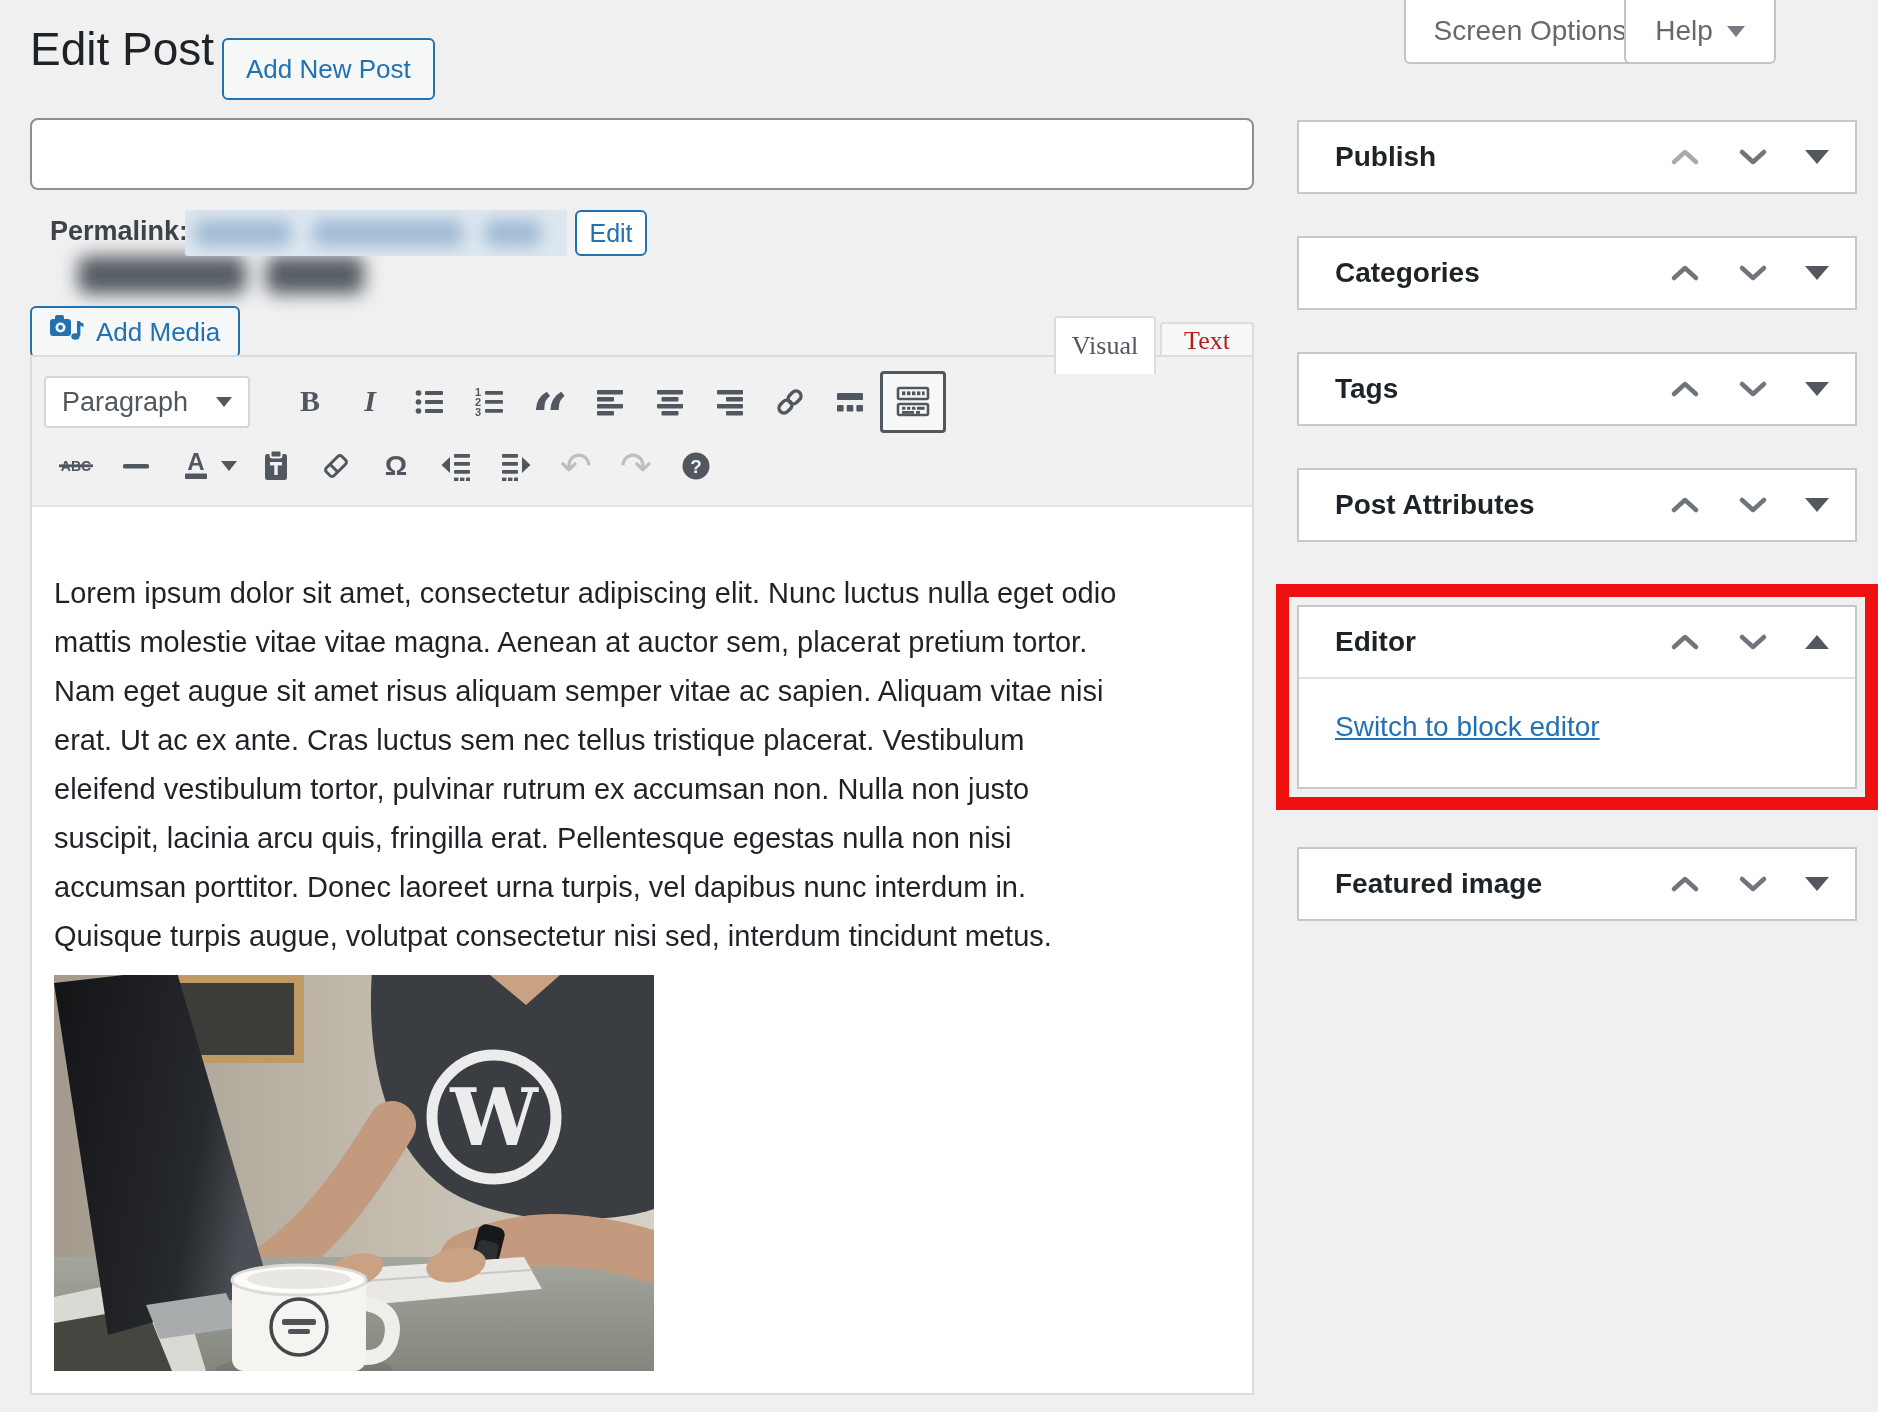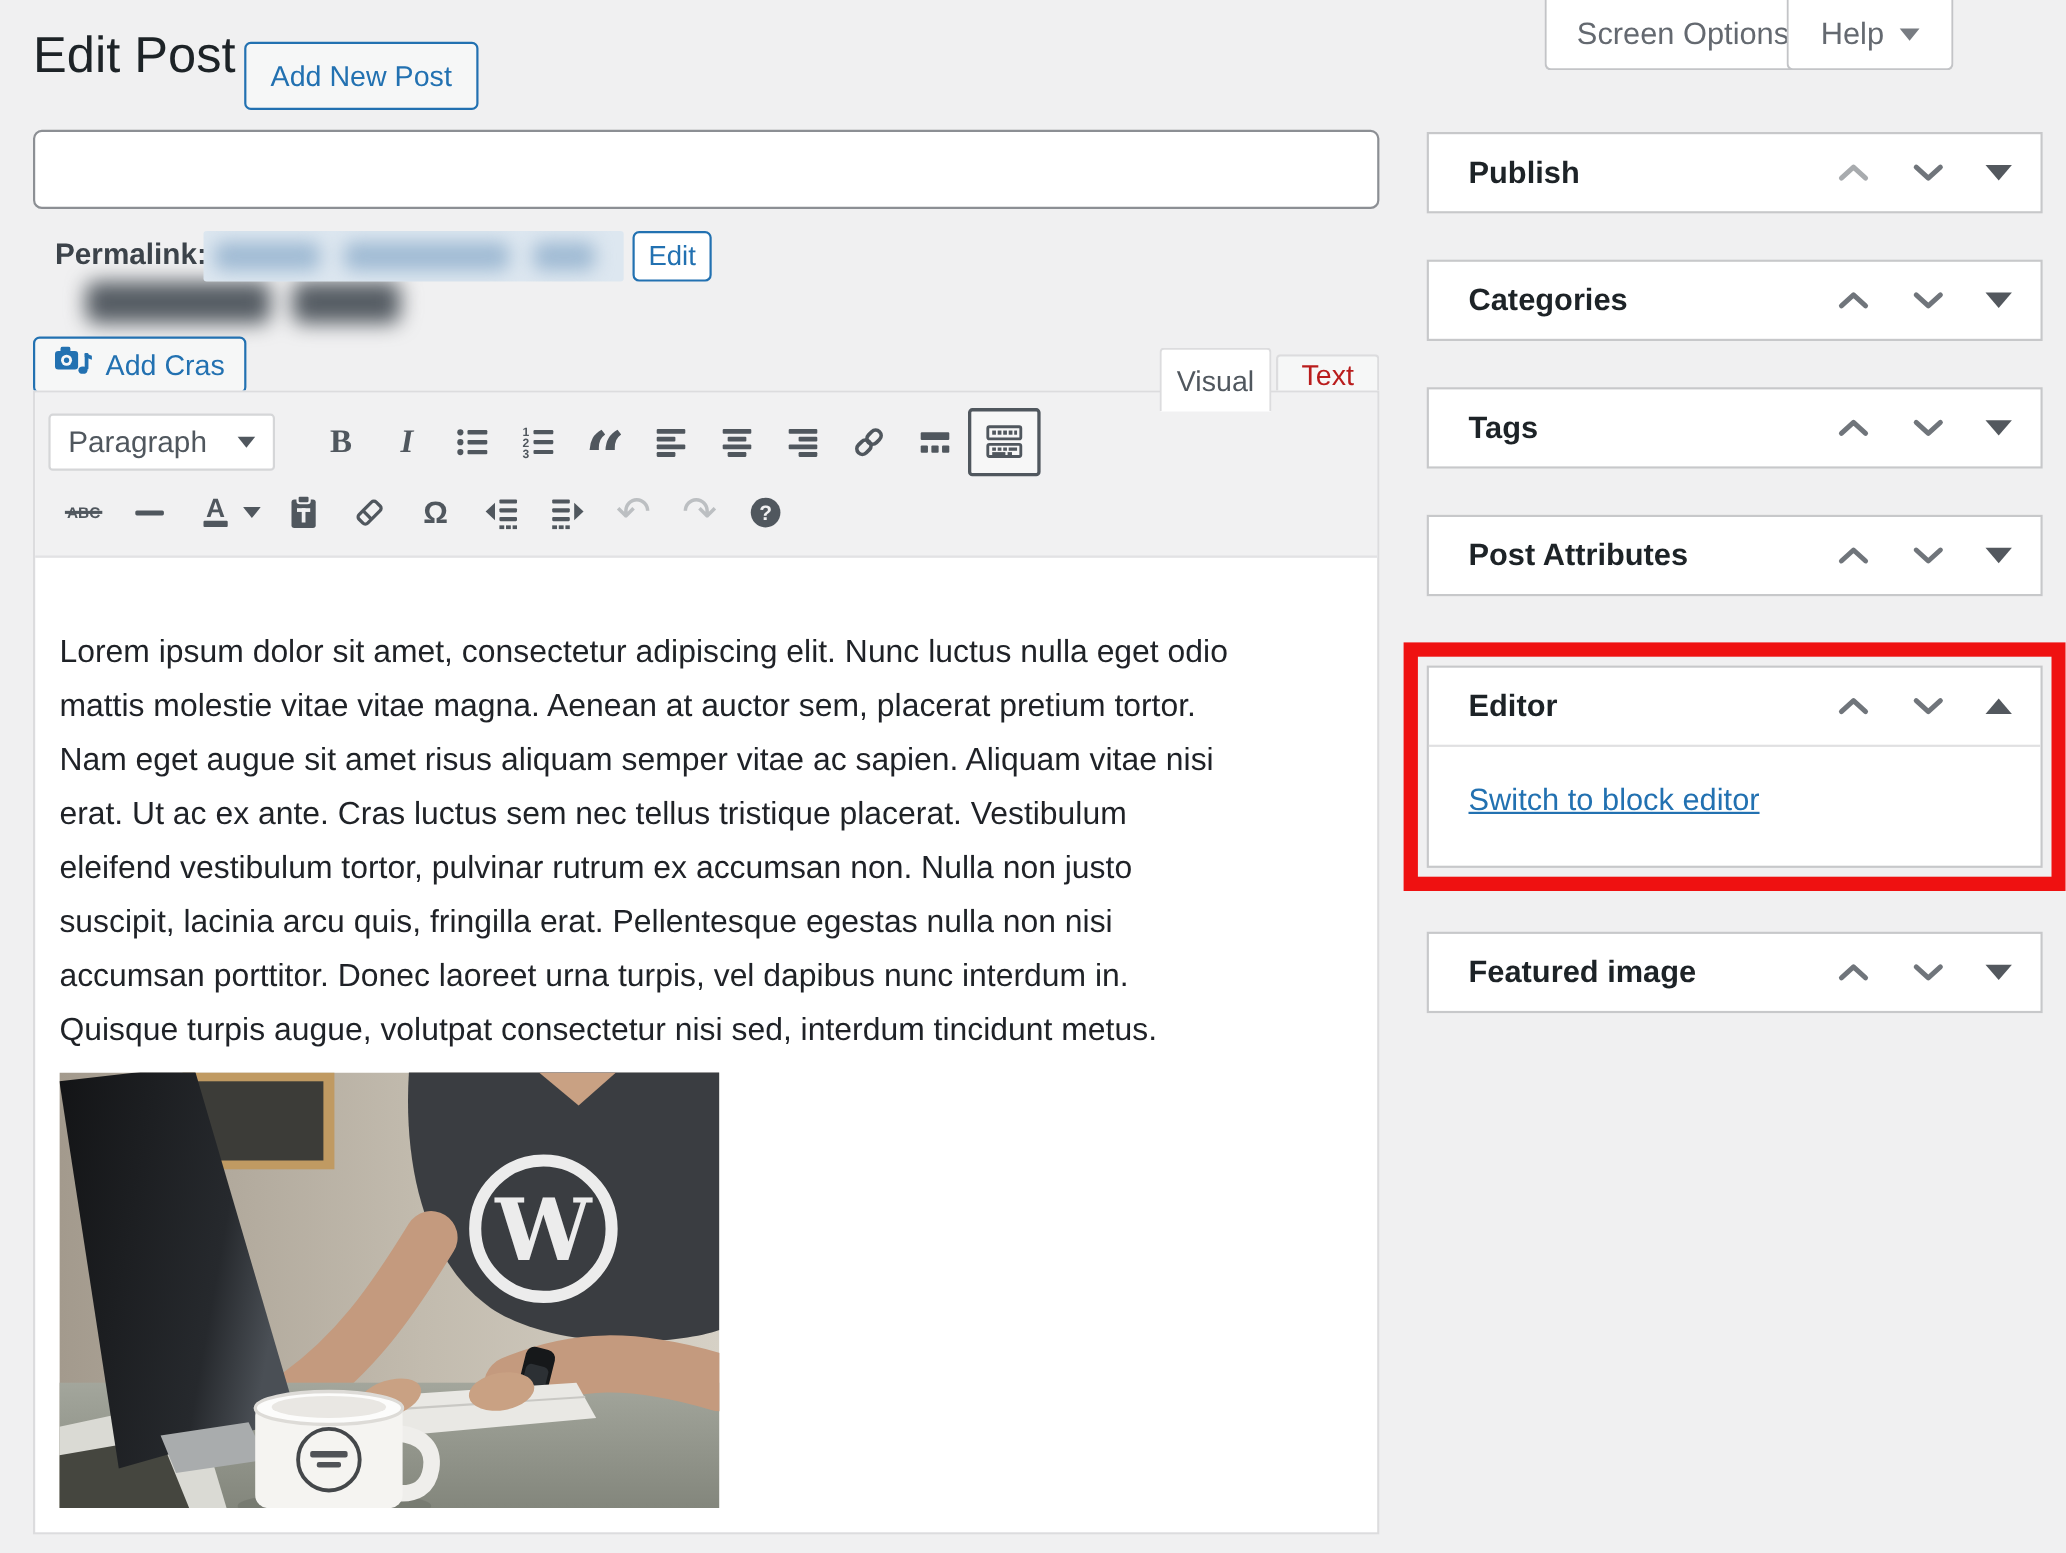--- a/index.html
+++ b/index.html
@@ -26,21 +26,21 @@
   .permalink-label { position:absolute; left:50px; top:216px; font-size:27px; font-weight:bold; color:#3c434a; }
   .permalink-blur { position:absolute; left:185px; top:210px; width:382px; height:46px; background:#dde7f0; border-radius:3px; overflow:hidden; }
   .permalink-blur .inner { position:absolute; top:10px; left:10px; display:flex; gap:22px; filter:blur(8px); }
   .pblob { background:#9fbad3; height:26px; border-radius:8px; }
   .edit-permalink-btn { position:absolute; left:575px; top:210px; width:72px; height:46px; background:#fff;
     border:2px solid #2271b1; border-radius:6px; color:#2271b1; font-size:25px; display:flex; align-items:center; justify-content:center; cursor:pointer; }
 
   
   .add-media-btn { position:absolute; left:30px; top:306px; height:52px; display:flex; align-items:center; gap:12px;
     padding:0 18px; background:#f6f7f7; border:2px solid #2271b1; border-radius:6px; color:#2271b1; font-size:26px; cursor:pointer; }
-  .editor-tab { position:absolute; display:flex; align-items:center; justify-content:center; font-size:26px; cursor:pointer; }
+  .editor-tab { position:absolute; display:flex; align-items:center; justify-content:center; font-size:26px; cursor:pointer;font-family:Liberation Serif, serif; }
   #tab-visual { left:1054px; top:316px; width:102px; height:58px; background:#fff; border:2px solid #dcdcde; border-bottom:none;
     border-radius:4px 4px 0 0; color:#50575e; z-index:3; }
   #tab-text { left:1160px; top:322px; width:94px; height:36px; background:#f6f7f7; border:2px solid #dcdcde; border-bottom:none;
     border-radius:4px 4px 0 0; color:#b91c1c; }
 
   
   .editor-wrap { position:absolute; left:30px; top:355px; width:1224px; height:1040px; background:#fff;
     border:2px solid #dcdcde; z-index:2; }
   .mce-toolbars { background:#f1f1f2; border-bottom:2px solid #e2e2e4; padding:14px 10px 10px 12px; }
   .mce-row { display:flex; align-items:center; }
@@ -113,21 +113,21 @@
       <svg width="34" height="28" viewBox="0 0 34 28" fill="#2271b1">
         <rect x="0" y="4" width="21" height="17" rx="3"></rect>
         <rect x="5" y="0" width="9" height="6" rx="2"></rect>
         <circle cx="10.5" cy="12.5" r="5" fill="#f6f7f7"></circle>
         <circle cx="10.5" cy="12.5" r="2.4" fill="#2271b1"></circle>
         <rect x="27" y="6" width="3.4" height="15" rx="1"></rect>
         <path d="M27 6 L33.5 8.5 L33.5 12 L27 9.5 Z"></path>
         <ellipse cx="25.4" cy="21.5" rx="4.1" ry="3.3"></ellipse>
       </svg>
     </span>
-    <span>Add Cras</span>
+    <span>Add Media</span>
   </button>
 
   <div class="editor-tab" id="tab-visual">Visual</div>
   <div class="editor-tab" id="tab-text">Text</div>
 
   <div class="editor-wrap">
     <div class="mce-toolbars">
 
       <div class="mce-row">
         <div class="fmt-select">

